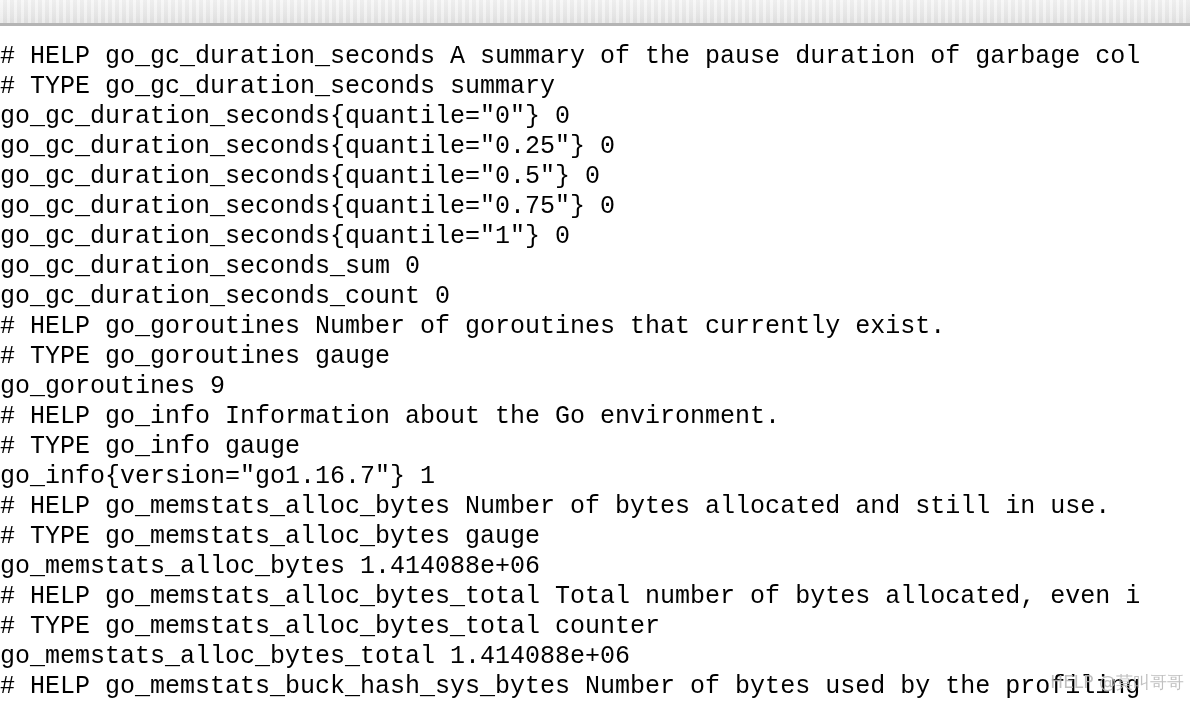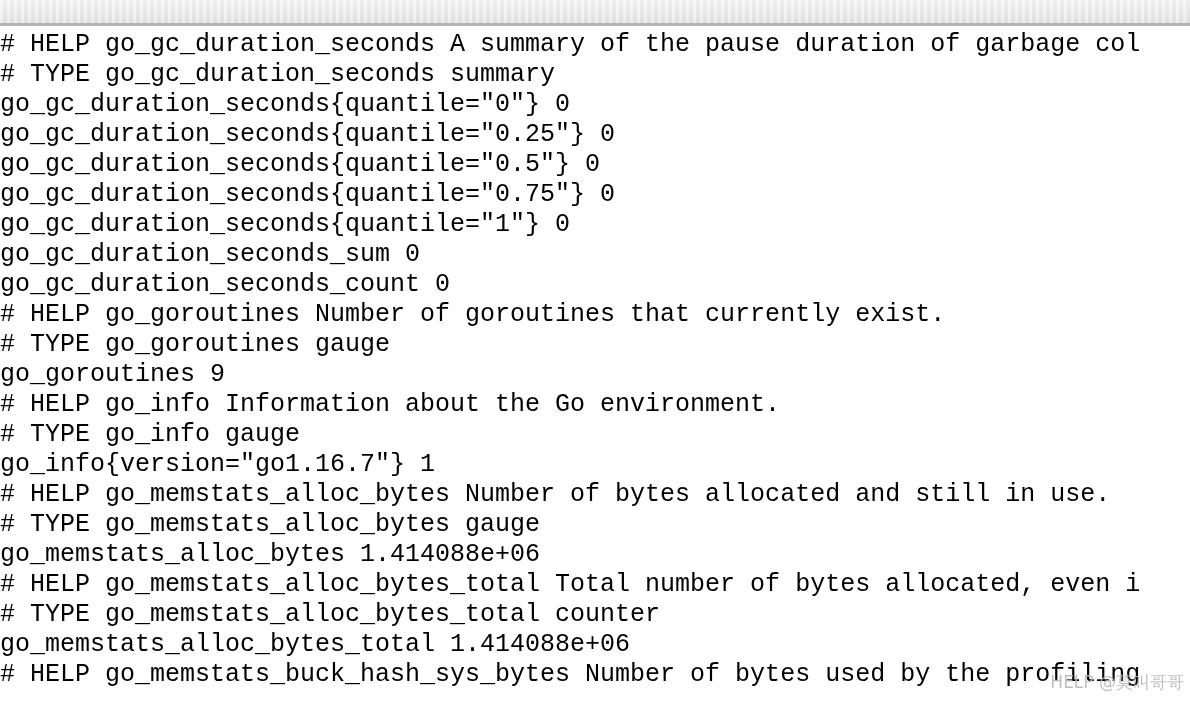--- a/index.html
+++ b/index.html
@@ -48,21 +48,21 @@
     left: 0;
     width: 1190px;
     height: 682px;
     overflow: hidden;
     white-space: pre;
     color: #000000;
     font-family: "Liberation Mono", "DejaVu Sans Mono", monospace;
     font-size: 25px;
     line-height: 30px;
     letter-spacing: 0px;
-    padding-top: 4px;
+    padding-top: 16px;
     box-sizing: border-box;
   }
   .metrics-line {
     white-space: pre;
     height: 30px;
     line-height: 30px;
     overflow: hidden;
   }
 
   

